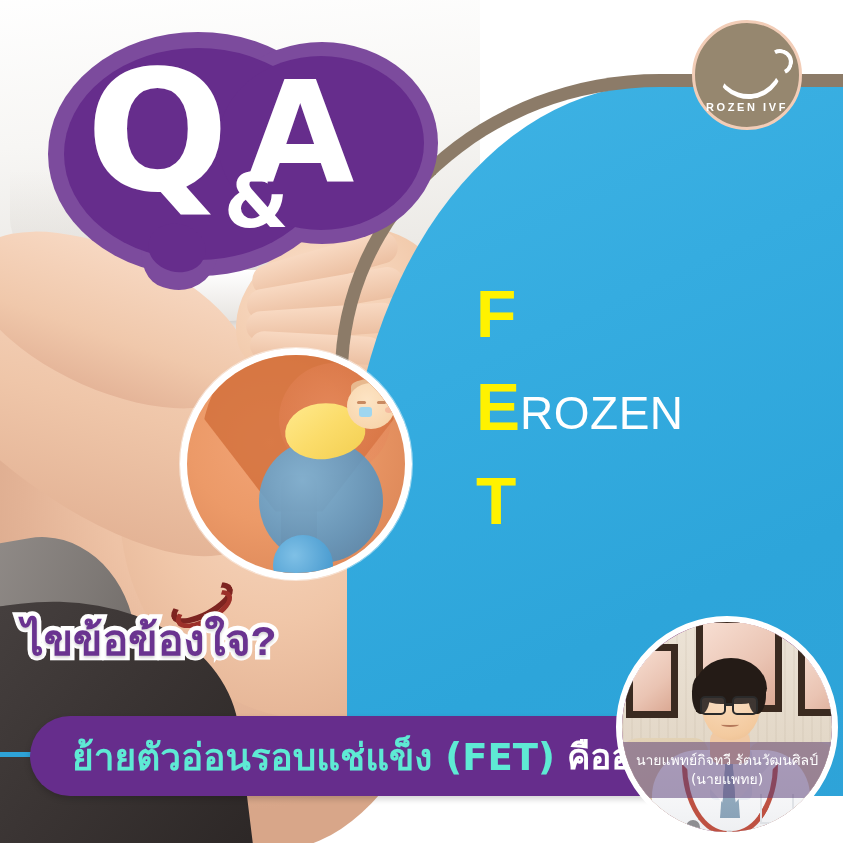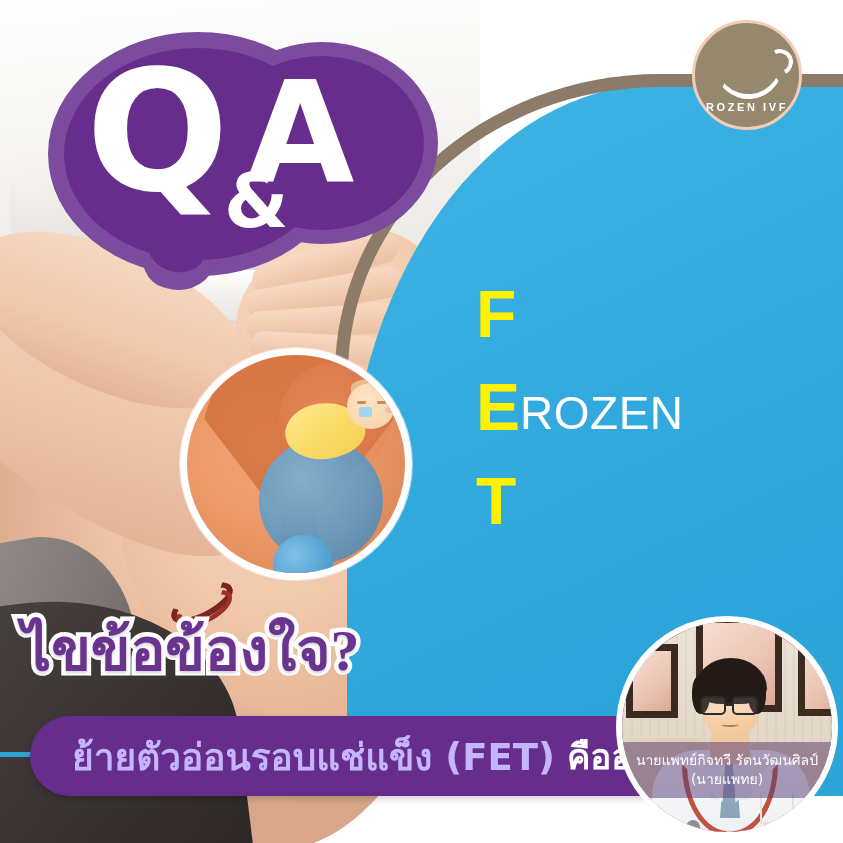--- a/index.html
+++ b/index.html
@@ -252,40 +252,40 @@
   }
   .logo-text{
     color:#ffffff;font-size:11px;font-weight:bold;letter-spacing:2.6px;
     font-family:"Liberation Sans","DejaVu Sans",sans-serif;
     position:relative;z-index:2;
   }
 
   
   .thai-head{
     position:absolute;left:22px;top:622px;
-    font-size:58px;line-height:1;font-weight:bold;
+    font-size:43px;line-height:1;font-weight:bold;
     color:#6a3390;
-    font-family:Liberation Serif, serif;
+    font-family:Liberation Mono, monospace;
     -webkit-text-stroke:9px #ffffff;
     paint-order:stroke fill;
     text-shadow:0 2px 3px rgba(0,0,0,.18);
     white-space:nowrap;
   }
 
   
   .banner{
     position:absolute;left:30px;top:716px;width:700px;height:80px;
     background:#662d8c;
     border-radius:40px 6px 6px 40px;
     display:flex;align-items:center;
     padding-left:42px;
     box-shadow:0 3px 6px rgba(0,0,0,.18);
   }
   .banner-yellow{
-    color:#c4b5fd;font-size:37px;font-weight:bold;white-space:nowrap;
+    color:#5eead4;font-size:37px;font-weight:bold;white-space:nowrap;
     font-family:"DejaVu Sans","Liberation Sans",sans-serif;
   }
   .banner-white{
     color:#ffffff;font-size:35px;font-weight:bold;white-space:nowrap;margin-left:12px;
     font-family:"DejaVu Sans","Liberation Sans",sans-serif;
   }
   .banner-blueline{
     position:absolute;left:0px;top:752px;width:60px;height:5px;background:#2ea3d8;
   }
 

